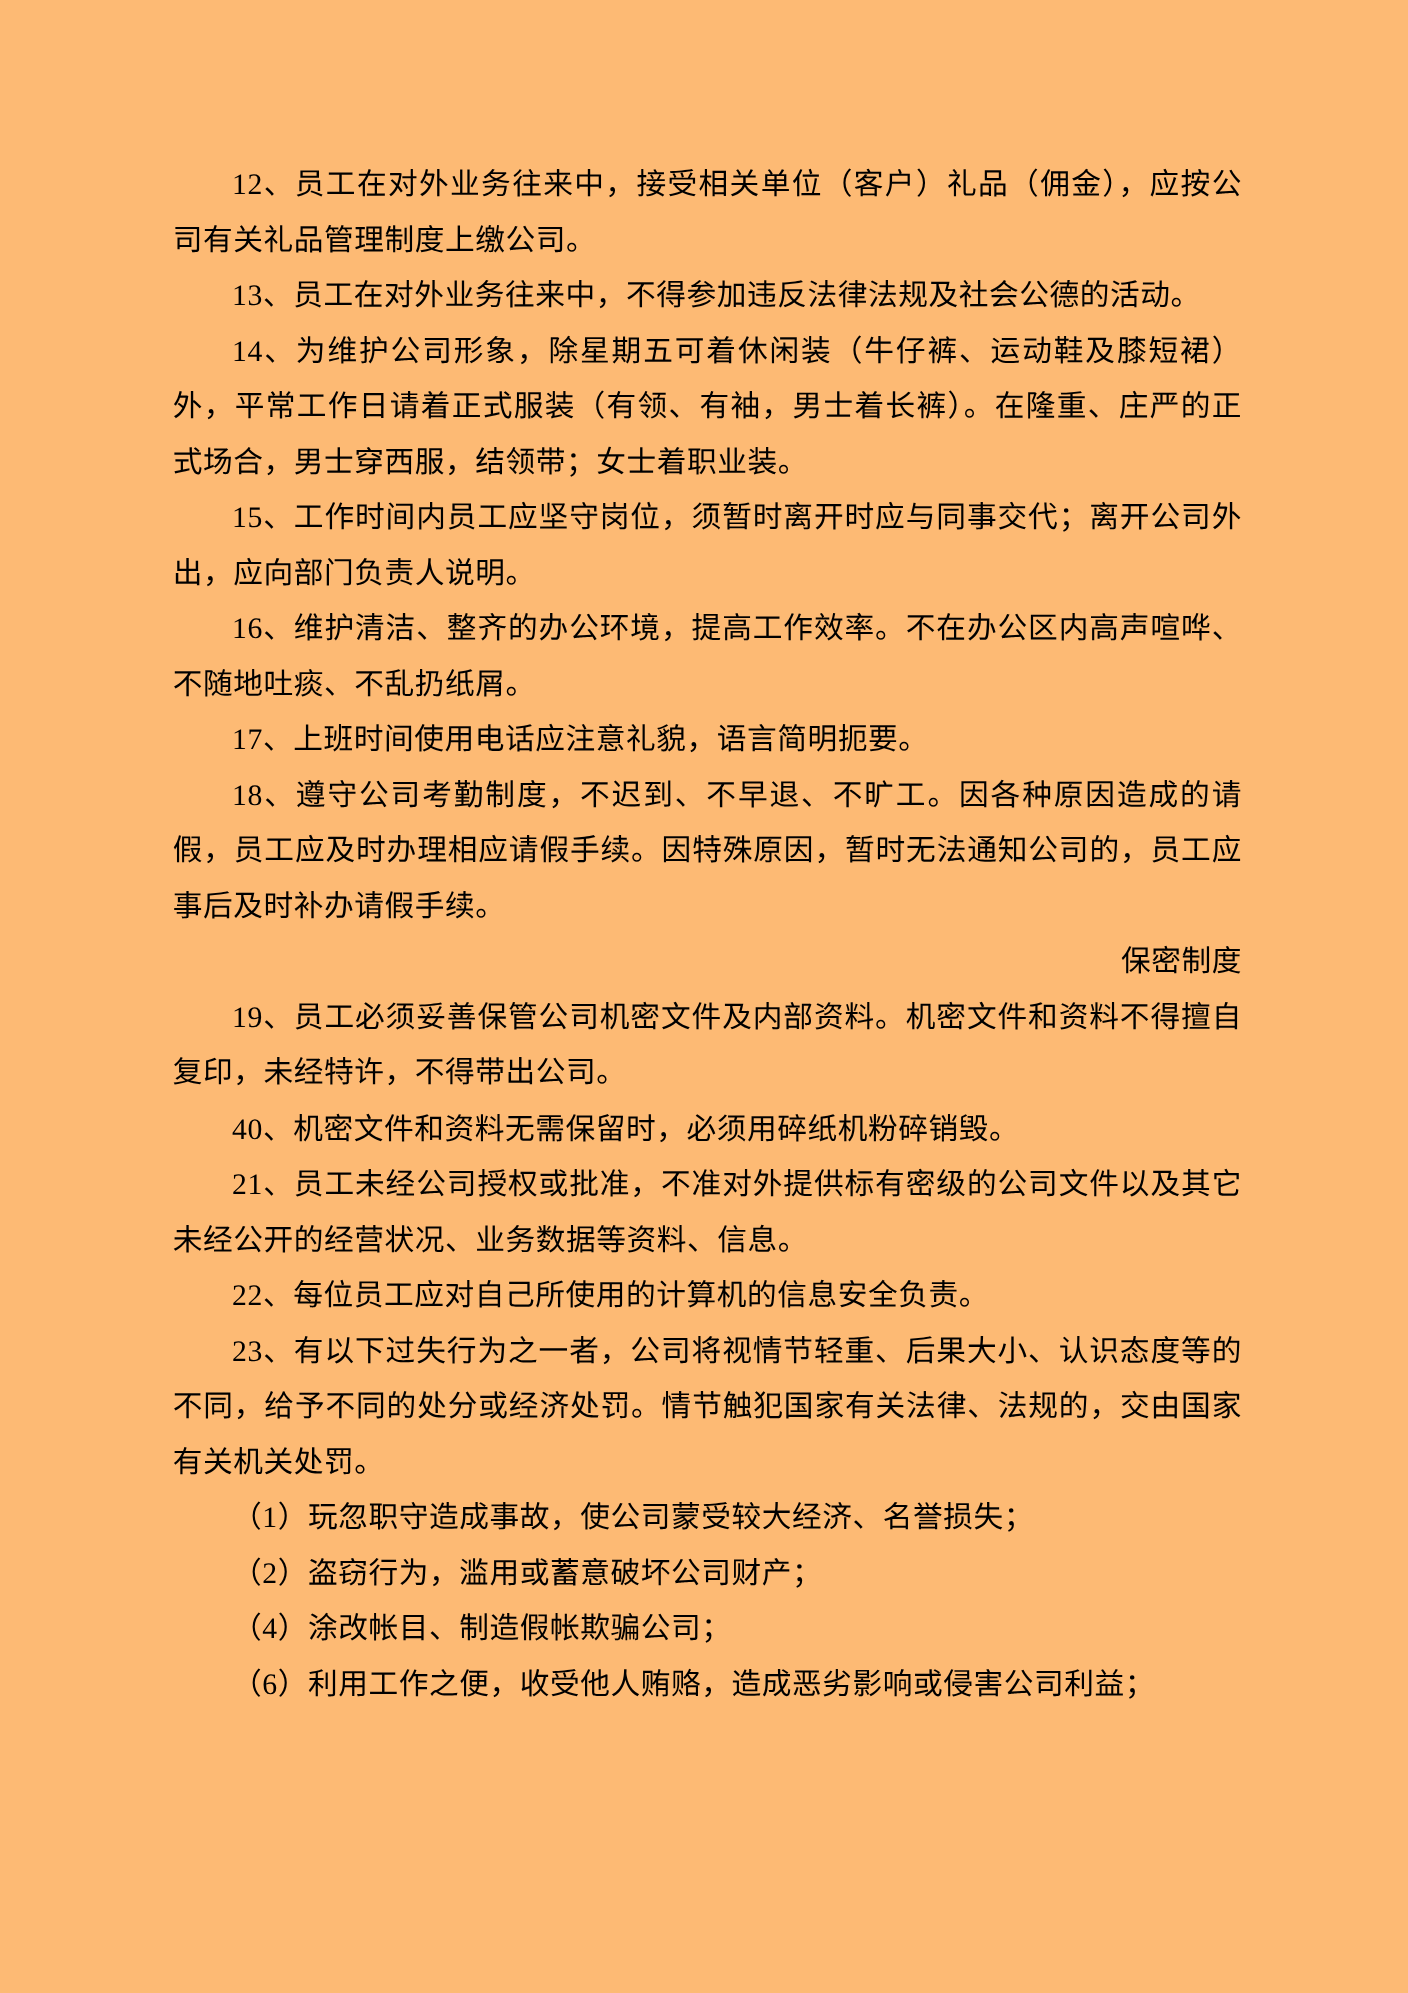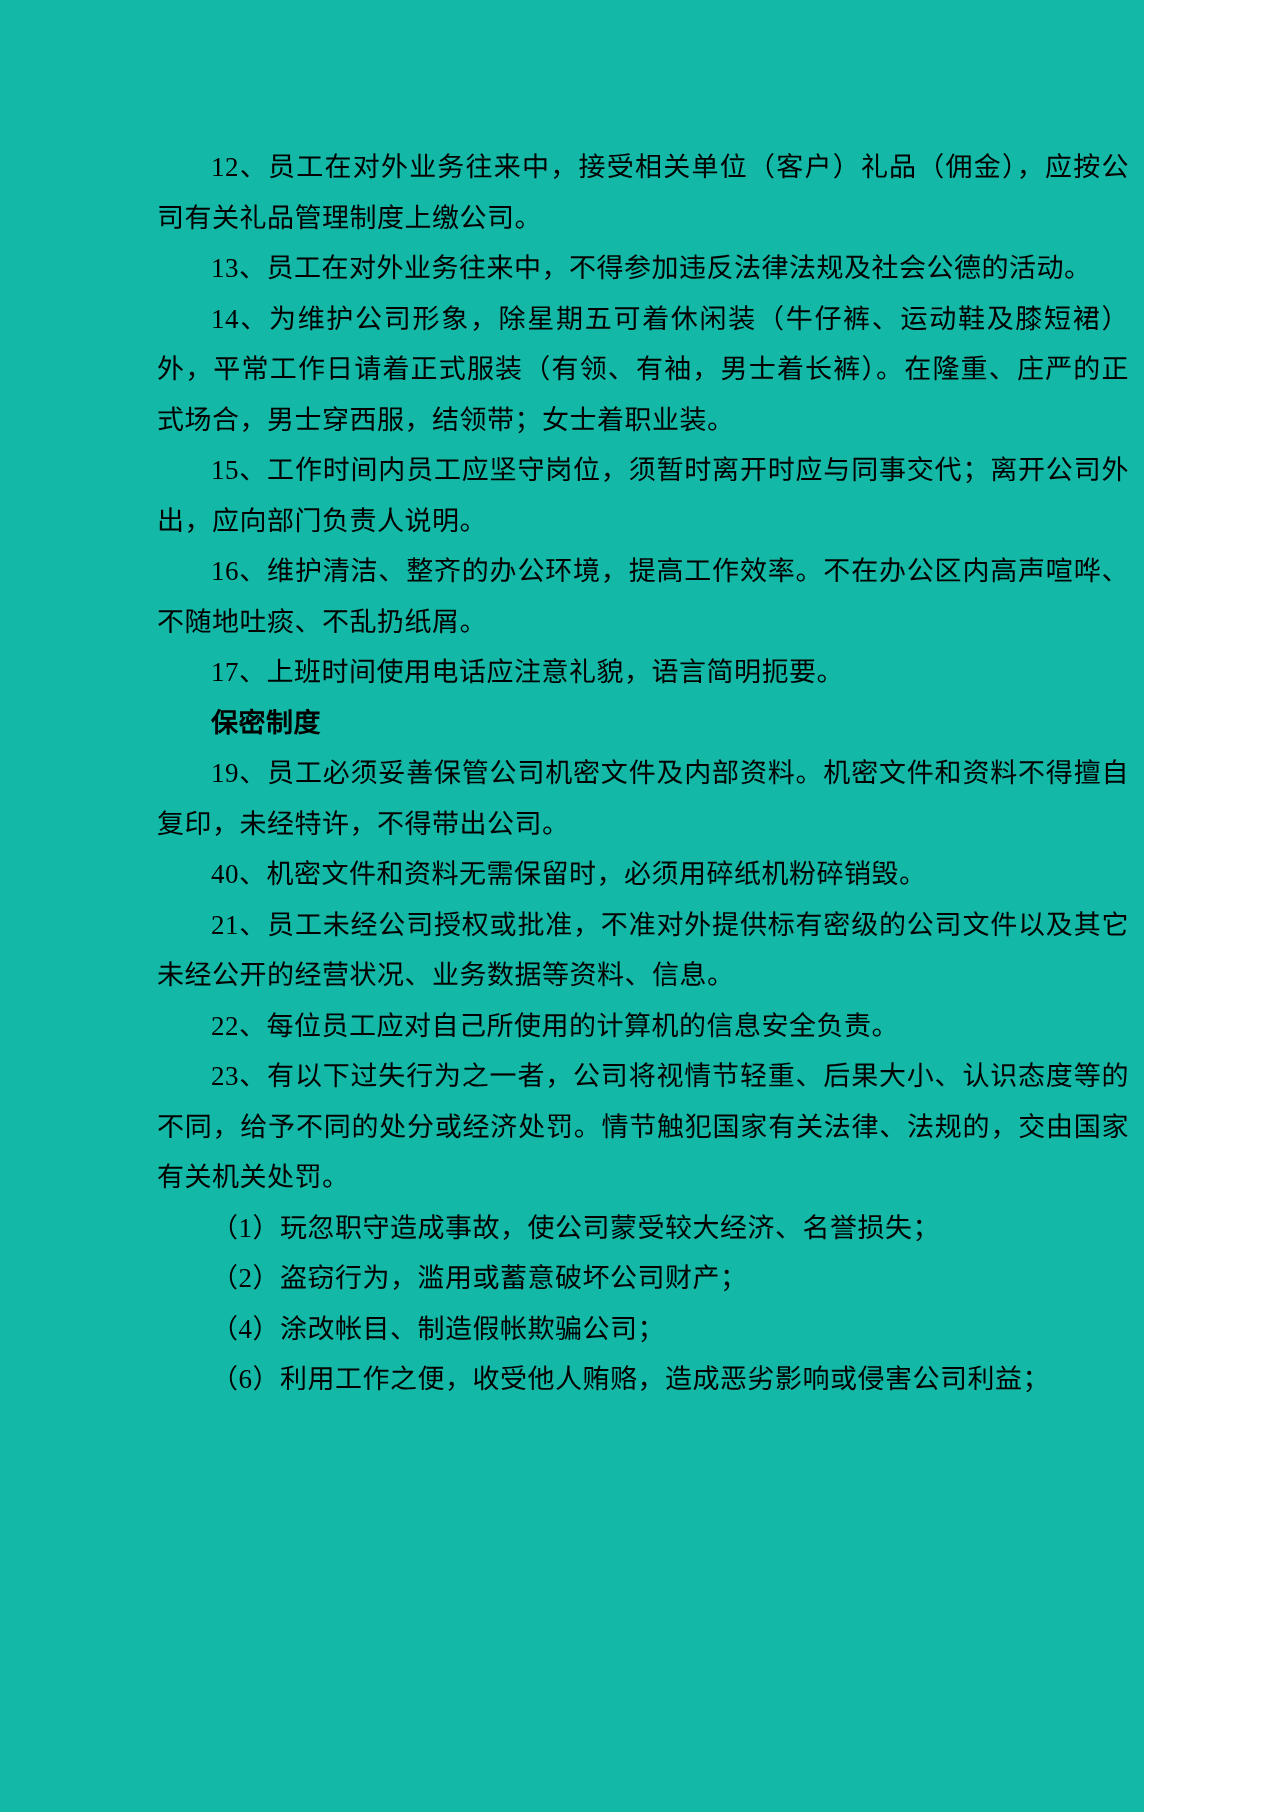--- a/index.html
+++ b/index.html
@@ -2,23 +2,23 @@
 <html lang="zh-CN"><head>
 <meta charset="utf-8">
 <style>
   html, body {
     margin: 0;
     padding: 0;
     background: #ffffff;
   }
   .page {
     position: relative;
-    width: 1144px;
+    width: 1280px;
     height: 1812px;
-    background: #14b8a6;
+    background: #fdba74;
     color: #000000;
     overflow: hidden;
     font-family: "Liberation Serif", "DejaVu Serif", serif;
   }
   .content {
     position: absolute;
     left: 157px;
     top: 142px;
     width: 972px;
   }
@@ -28,37 +28,38 @@
     line-height: 50.5px;
     text-indent: 2em;
     text-align: justify;
     letter-spacing: 0.5px;
   }
   .heading {
     margin: 0;
     font-size: 27px;
     line-height: 50.5px;
     text-indent: 2em;
-    text-align: left;
-    font-weight: bold;
+    text-align: right;
+    font-weight: normal;
     font-family: "Liberation Sans", "DejaVu Sans", sans-serif;
     letter-spacing: 0.5px;
   }
 </style>
 </head>
 <body>
 
 <div class="page">
   <div class="content">
     <p class="para">12、员工在对外业务往来中，接受相关单位（客户）礼品（佣金），应按公司有关礼品管理制度上缴公司。</p>
     <p class="para">13、员工在对外业务往来中，不得参加违反法律法规及社会公德的活动。</p>
     <p class="para">14、为维护公司形象，除星期五可着休闲装（牛仔裤、运动鞋及膝短裙）外，平常工作日请着正式服装（有领、有袖，男士着长裤）。在隆重、庄严的正式场合，男士穿西服，结领带；女士着职业装。</p>
     <p class="para">15、工作时间内员工应坚守岗位，须暂时离开时应与同事交代；离开公司外出，应向部门负责人说明。</p>
     <p class="para">16、维护清洁、整齐的办公环境，提高工作效率。不在办公区内高声喧哗、不随地吐痰、不乱扔纸屑。</p>
     <p class="para">17、上班时间使用电话应注意礼貌，语言简明扼要。</p>
+    <p class="para">18、遵守公司考勤制度，不迟到、不早退、不旷工。因各种原因造成的请假，员工应及时办理相应请假手续。因特殊原因，暂时无法通知公司的，员工应事后及时补办请假手续。</p>
     <p class="heading">保密制度</p>
     <p class="para">19、员工必须妥善保管公司机密文件及内部资料。机密文件和资料不得擅自复印，未经特许，不得带出公司。</p>
     <p class="para">40、机密文件和资料无需保留时，必须用碎纸机粉碎销毁。</p>
     <p class="para">21、员工未经公司授权或批准，不准对外提供标有密级的公司文件以及其它未经公开的经营状况、业务数据等资料、信息。</p>
     <p class="para">22、每位员工应对自己所使用的计算机的信息安全负责。</p>
     <p class="para">23、有以下过失行为之一者，公司将视情节轻重、后果大小、认识态度等的不同，给予不同的处分或经济处罚。情节触犯国家有关法律、法规的，交由国家有关机关处罚。</p>
     <p class="para">（1）玩忽职守造成事故，使公司蒙受较大经济、名誉损失；</p>
     <p class="para">（2）盗窃行为，滥用或蓄意破坏公司财产；</p>
     <p class="para">（4）涂改帐目、制造假帐欺骗公司；</p>
     <p class="para">（6）利用工作之便，收受他人贿赂，造成恶劣影响或侵害公司利益；</p>

